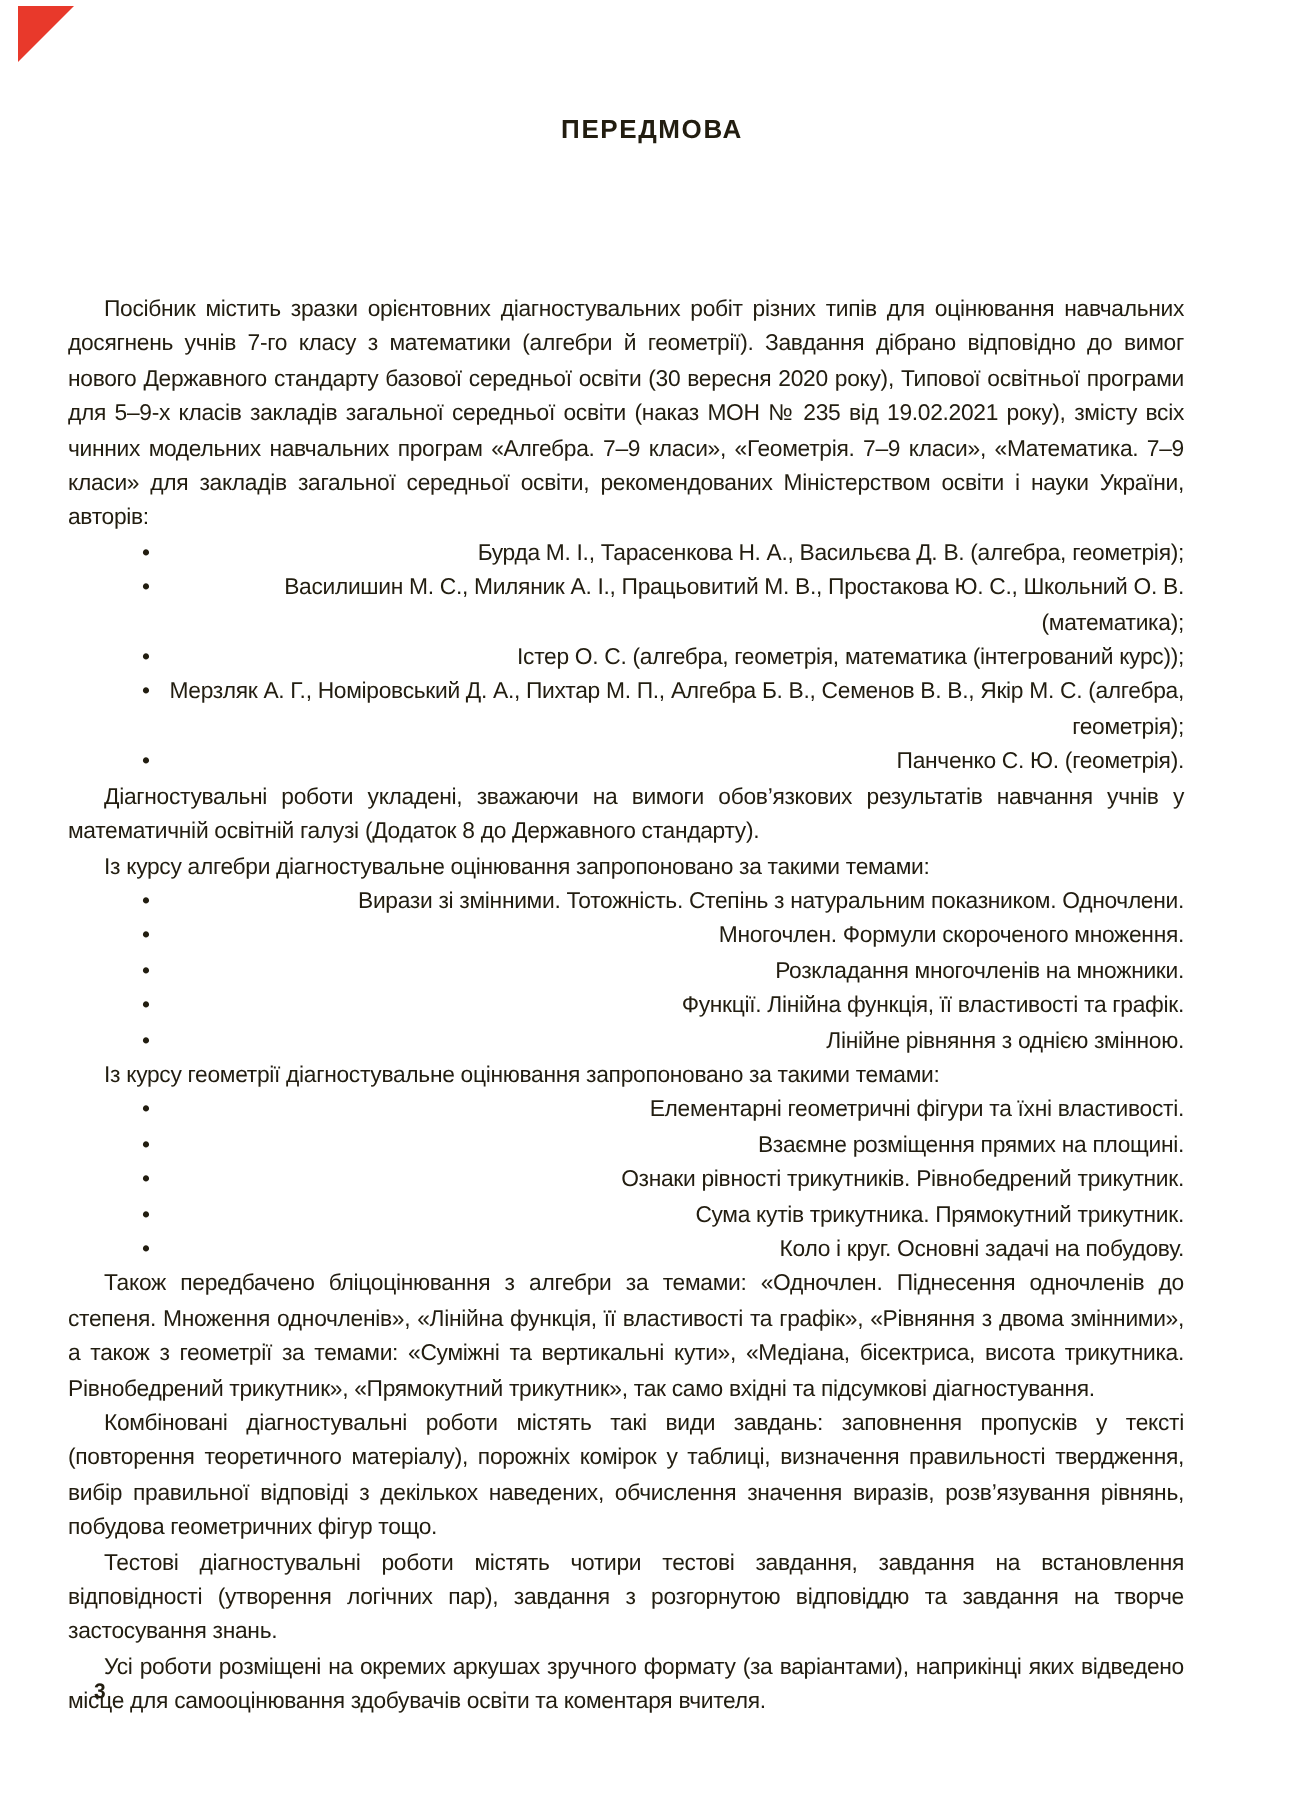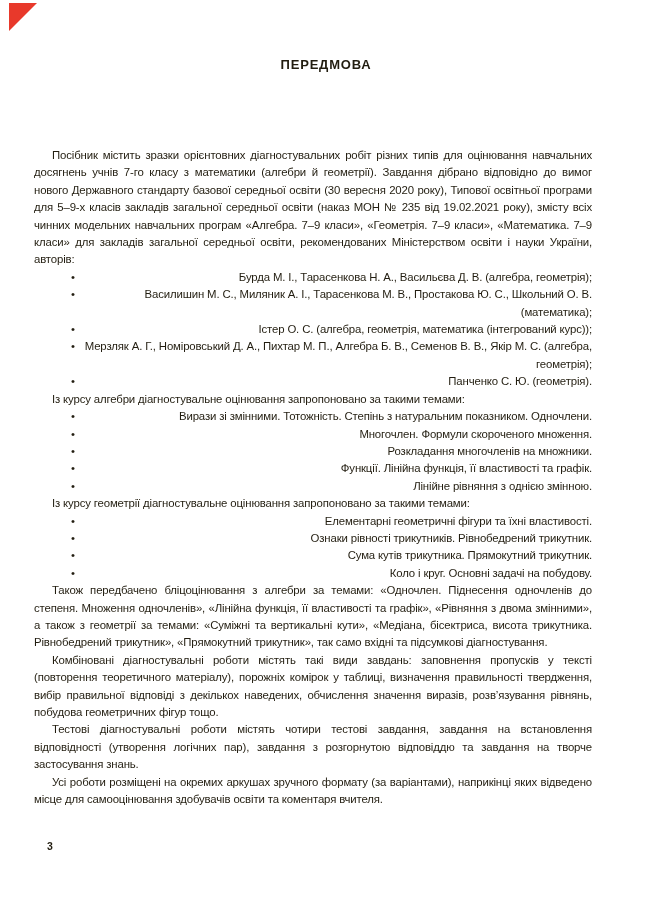--- a/index.html
+++ b/index.html
@@ -80,36 +80,38 @@
   <svg class="corner" width="28" height="28" viewBox="0 0 28 28" aria-hidden="true">
     <polygon points="0,0 28,0 0,28" fill="#e8392b"></polygon>
   </svg>
 
   <h1 class="title">ПЕРЕДМОВА</h1>
 
   <main class="body-text" id="content-root">
       <p class="para">Посібник містить зразки орієнтовних діагностувальних робіт різних типів для оцінювання навчальних досягнень учнів 7-го класу з математики (алгебри й геометрії). Завдання дібрано відповідно до вимог нового Державного стандарту базової середньої освіти (30 вересня 2020 року), Типової освітньої програми для 5–9-х класів закладів загальної середньої освіти (наказ МОН № 235 від 19.02.2021 року), змісту всіх чинних модельних навчальних програм «Алгебра. 7–9 класи», «Геометрія. 7–9 класи», «Математика. 7–9 класи» для закладів загальної середньої освіти, рекомендованих Міністерством освіти і науки України, авторів:</p>
       <ul class="bullet-list">
         <li>Бурда М. І., Тарасенкова Н. А., Васильєва Д. В. (алгебра, геометрія);</li>
-        <li>Василишин М. С., Миляник А. І., Тарасенкова М. В., Простакова Ю. С., Школьний О. В. (математика);</li>
+        <li>Василишин М. С., Миляник А. І., Працьовитий М. В., Простакова Ю. С., Школьний О. В. (математика);</li>
         <li>Істер О. С. (алгебра, геометрія, математика (інтегрований курс));</li>
         <li>Мерзляк А. Г., Номіровський Д. А., Пихтар М. П., Алгебра Б. В., Семенов В. В., Якір М. С. (алгебра, геометрія);</li>
         <li>Панченко С. Ю. (геометрія).</li>
       </ul>
+      <p class="para">Діагностувальні роботи укладені, зважаючи на вимоги обов’язкових результатів навчання учнів у математичній освітній галузі (Додаток 8 до Державного стандарту).</p>
       <p class="para">Із курсу алгебри діагностувальне оцінювання запропоновано за такими темами:</p>
       <ul class="bullet-list">
         <li>Вирази зі змінними. Тотожність. Степінь з натуральним показником. Одночлени.</li>
         <li>Многочлен. Формули скороченого множення.</li>
         <li>Розкладання многочленів на множники.</li>
         <li>Функції. Лінійна функція, її властивості та графік.</li>
         <li>Лінійне рівняння з однією змінною.</li>
       </ul>
       <p class="para">Із курсу геометрії діагностувальне оцінювання запропоновано за такими темами:</p>
       <ul class="bullet-list">
         <li>Елементарні геометричні фігури та їхні властивості.</li>
+        <li>Взаємне розміщення прямих на площині.</li>
         <li>Ознаки рівності трикутників. Рівнобедрений трикутник.</li>
         <li>Сума кутів трикутника. Прямокутний трикутник.</li>
         <li>Коло і круг. Основні задачі на побудову.</li>
       </ul>
       <p class="para">Також передбачено бліцоцінювання з алгебри за темами: «Одночлен. Піднесення одночленів до степеня. Множення одночленів», «Лінійна функція, її властивості та графік», «Рівняння з двома змінними», а також з геометрії за темами: «Суміжні та вертикальні кути», «Медіана, бісектриса, висота трикутника. Рівнобедрений трикутник», «Прямокутний трикутник», так само вхідні та підсумкові діагностування.</p>
       <p class="para">Комбіновані діагностувальні роботи містять такі види завдань: заповнення пропусків у тексті (повторення теоретичного матеріалу), порожніх комірок у таблиці, визначення правильності твердження, вибір правильної відповіді з декількох наведених, обчислення значення виразів, розв’язування рівнянь, побудова геометричних фігур тощо.</p>
       <p class="para">Тестові діагностувальні роботи містять чотири тестові завдання, завдання на встановлення відповідності (утворення логічних пар), завдання з розгорнутою відповіддю та завдання на творче застосування знань.</p>
       <p class="para">Усі роботи розміщені на окремих аркушах зручного формату (за варіантами), наприкінці яких відведено місце для самооцінювання здобувачів освіти та коментаря вчителя.</p>
     </main>
 

